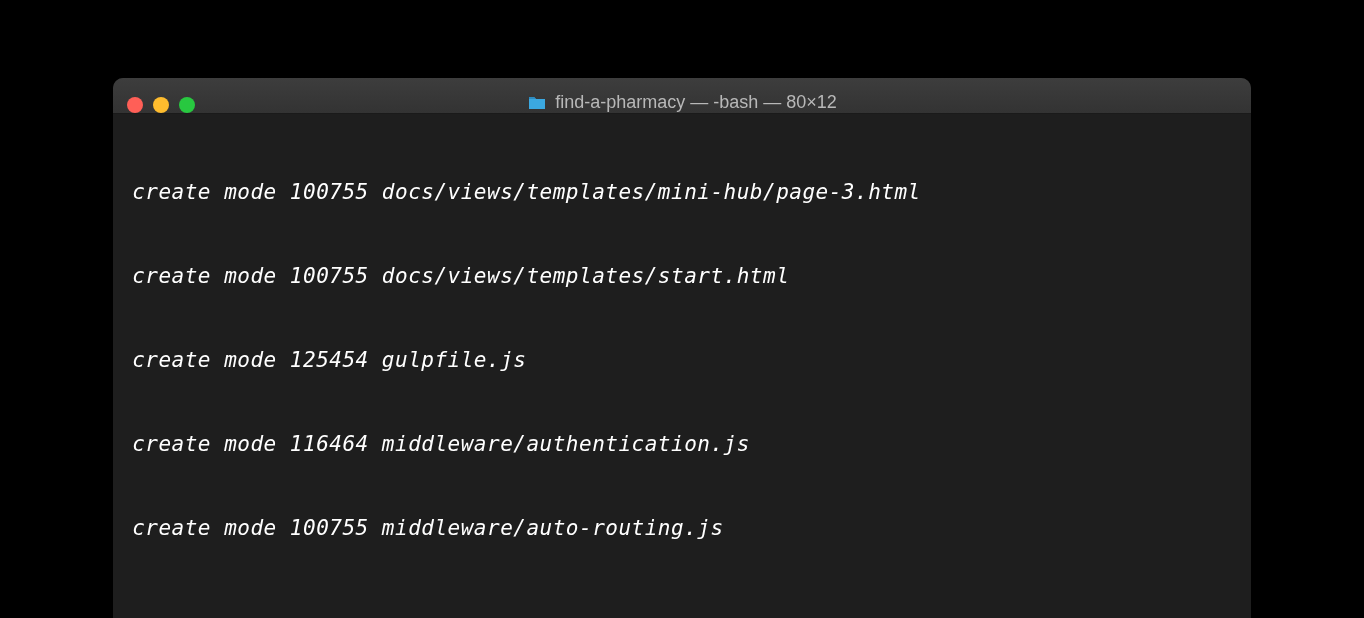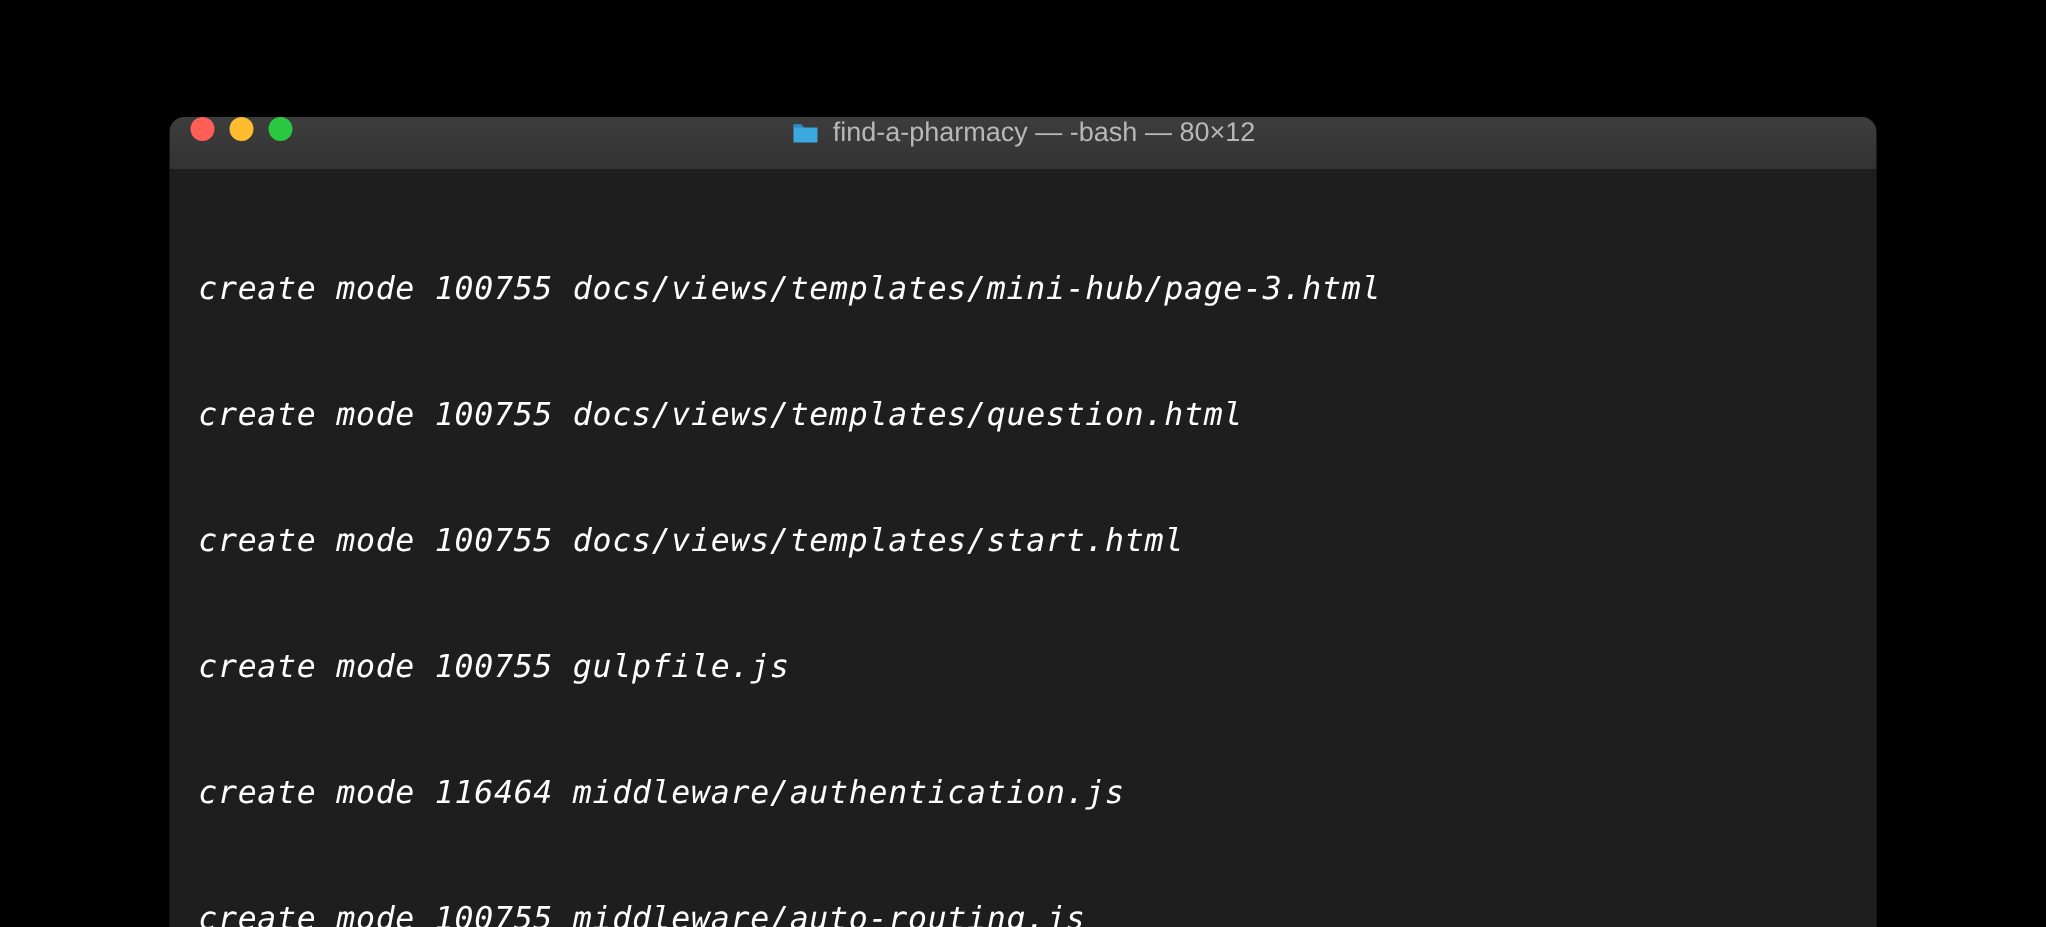--- a/index.html
+++ b/index.html
@@ -20,21 +20,21 @@
       width: 1138px;
       background: #1e1e1e;
       border-radius: 10px;
       overflow: hidden;
       box-shadow: 0 20px 60px rgba(0,0,0,0.6);
     }
     .titlebar {
       height: 36px;
       background: linear-gradient(to bottom, #3d3d3d, #333333);
       display: flex;
-      align-items: flex-start;
+      align-items: flex-end;
       padding: 0 0;
       position: relative;
       border-bottom: 1px solid #1a1a1a;
     }
     .traffic-lights {
       display: flex;
       gap: 10px;
       position: absolute;
       left: 14px;
     }
@@ -99,23 +99,22 @@
         <svg viewBox="0 0 20 16">
           <path d="M2 2 L7 2 L9 4 L18 4 L18 14 L2 14 Z" fill="#3ba8e0"></path>
           <path d="M2 2 L7 2 L9 4 L2 4 Z" fill="#2d8bc0"></path>
         </svg>
       </span>
       <span class="window-title">find-a-pharmacy — -bash — 80×12</span>
     </div>
   </div>
   <div class="terminal-body">
     <span class="output-line"> create mode 100755 docs/views/templates/mini-hub/page-3.html</span>
-    <span class="output-line"> create mode 100755 docs/views/templates/question.html</span>
     <span class="output-line"> create mode 100755 docs/views/templates/start.html</span>
-    <span class="output-line"> create mode 100755 gulpfile.js</span>
+    <span class="output-line"> create mode 125454 gulpfile.js</span>
     <span class="output-line"> create mode 116464 middleware/authentication.js</span>
     <span class="output-line"> create mode 100755 middleware/auto-routing.js</span>
     
     
     
     
     
     
   </div>
 </div>

